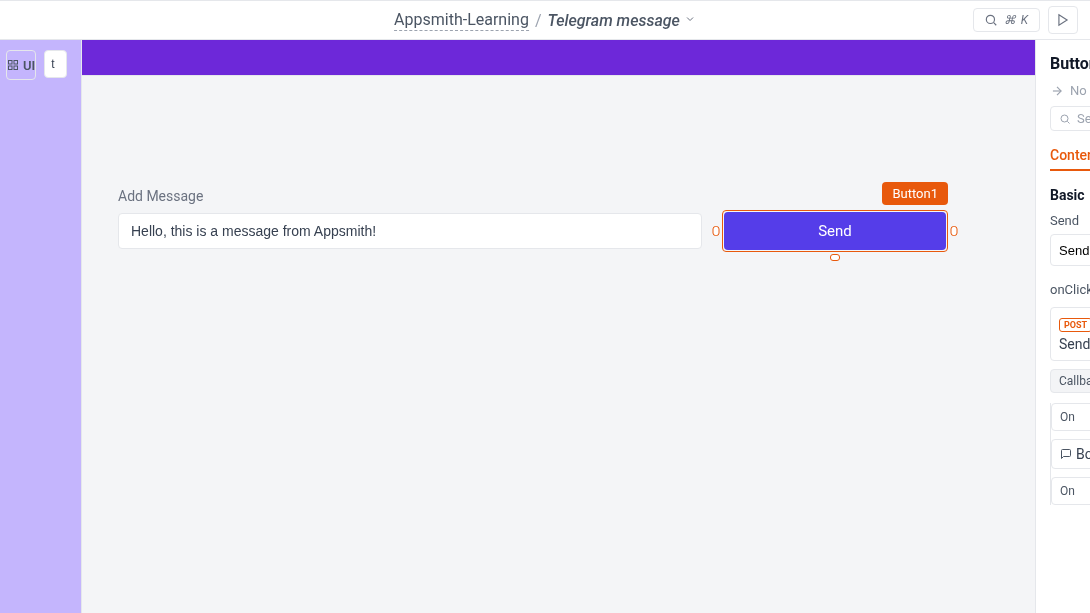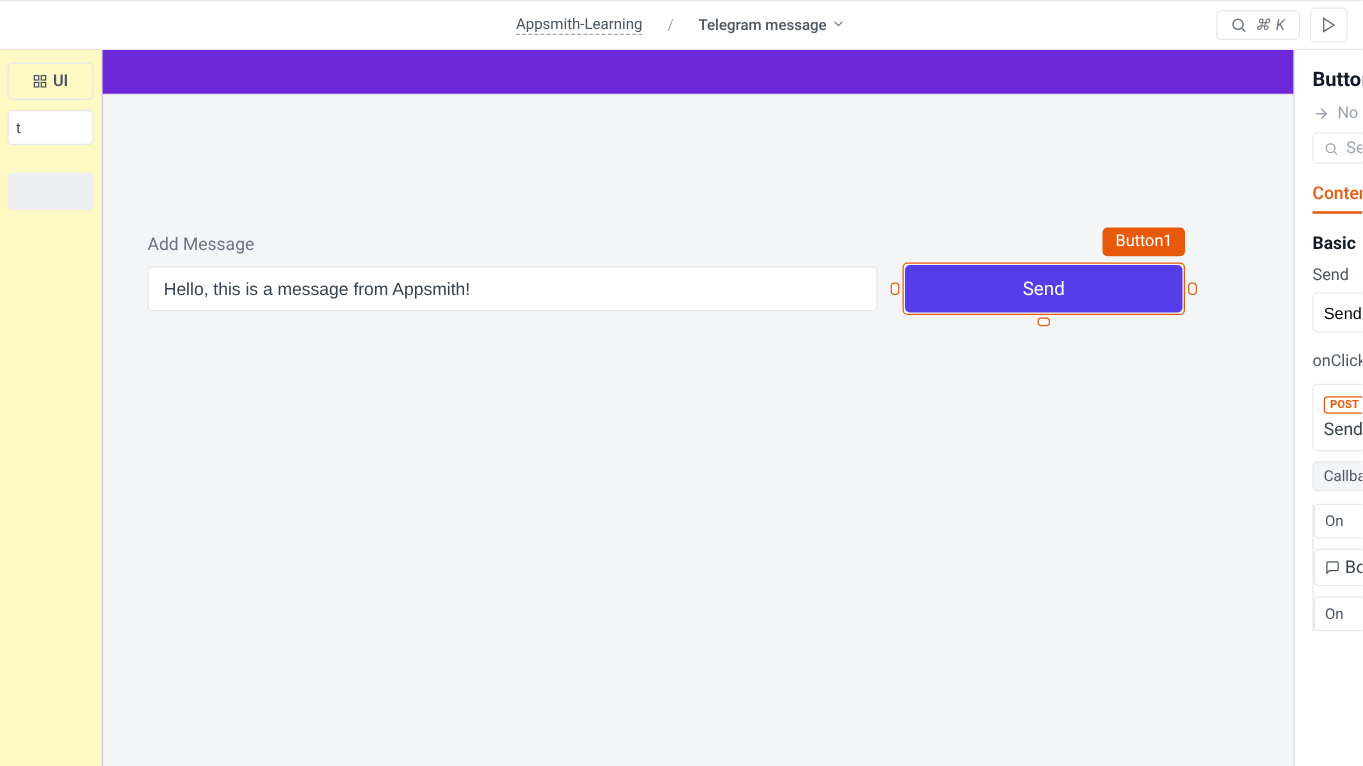--- a/index.html
+++ b/index.html
@@ -21,37 +21,38 @@
       align-items: center;
       padding: 0 12px;
       position: relative;
     }
     .topbar-center {
       position: absolute;
       left: 50%;
       transform: translateX(-50%);
       display: flex;
       align-items: center;
-      gap: 20px;
-      color: #4b5563;
-      font-size: 12px;
+      gap: 6px;
+      color: #4b5563;
+      font-size: 16px;
       text-align: center;
     }
     .breadcrumb-app {
       border-bottom: 1px dashed #9ca3af;
       padding-bottom: 1px;
       cursor: pointer;
     }
     .breadcrumb-sep { color: #9ca3af; }
     .breadcrumb-page {
       font-weight: 500;
       display: flex;
       align-items: center;
       gap: 4px;
       cursor: pointer;
+      font-style: italic;
     }
     .chev { font-size: 12px; color: #6b7280; }
 
     .topbar-right {
       margin-left: auto;
       display: flex;
       align-items: center;
       gap: 8px;
     }
     .search-btn {
@@ -81,23 +82,23 @@
 
     .workspace {
       display: flex;
       height: calc(100% - 40px);
     }
     .left-panel {
       width: 82px;
       border-right: 1px solid #e5e7eb;
       padding: 10px 6px;
       display: flex;
-      flex-direction: column;
+      flex-direction: row;
       gap: 8px;
-      background: #fef9c3;
+      background: #c4b5fd;
     }
     .ui-toggle {
       border: 1px solid #e5e7eb;
       border-radius: 4px;
       display: flex;
       align-items: center;
       justify-content: center;
       gap: 4px;
       height: 30px;
       font-weight: 600;

